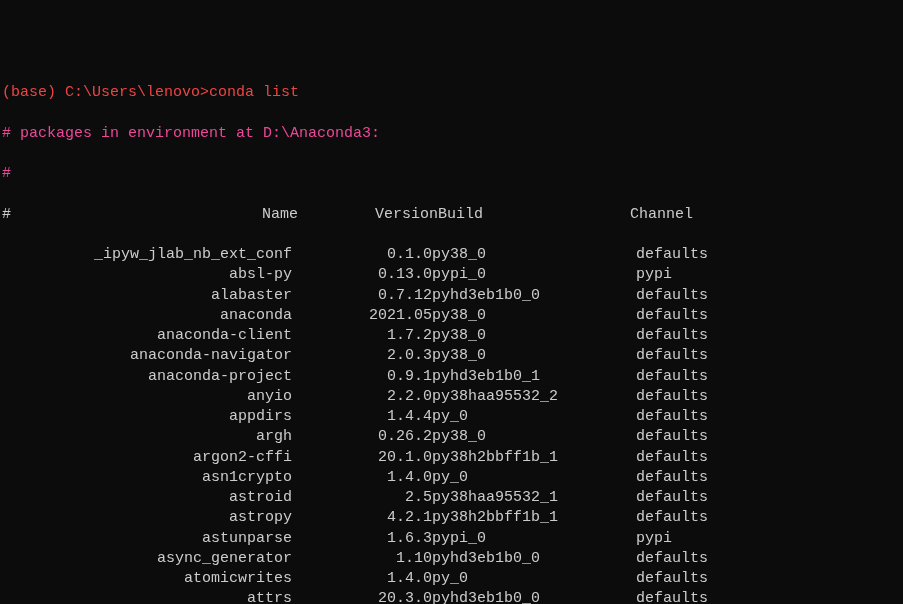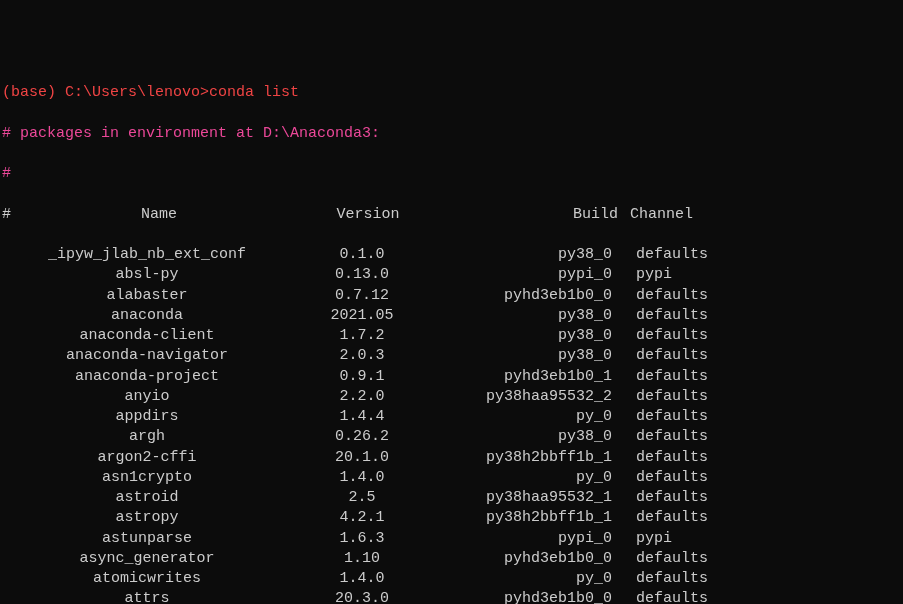--- a/index.html
+++ b/index.html
@@ -24,31 +24,31 @@
     }
     .comment {
       color: #ec4899;
     }
     .row {
       display: block;
     }
     .col-name {
       display: inline-block;
       width: 290px;
-      text-align: center;
+      text-align: right;
     }
     .col-version {
       display: inline-block;
       width: 140px;
-      text-align: center;
+      text-align: right;
     }
     .col-build {
       display: inline-block;
       width: 180px;
-      text-align: right;
+      text-align: left;
     }
     .col-channel {
       display: inline-block;
       padding-left: 24px;
       text-align: left;
     }
     .header .col-build {
     }
     .header .col-channel {
       padding-left: 12px;

